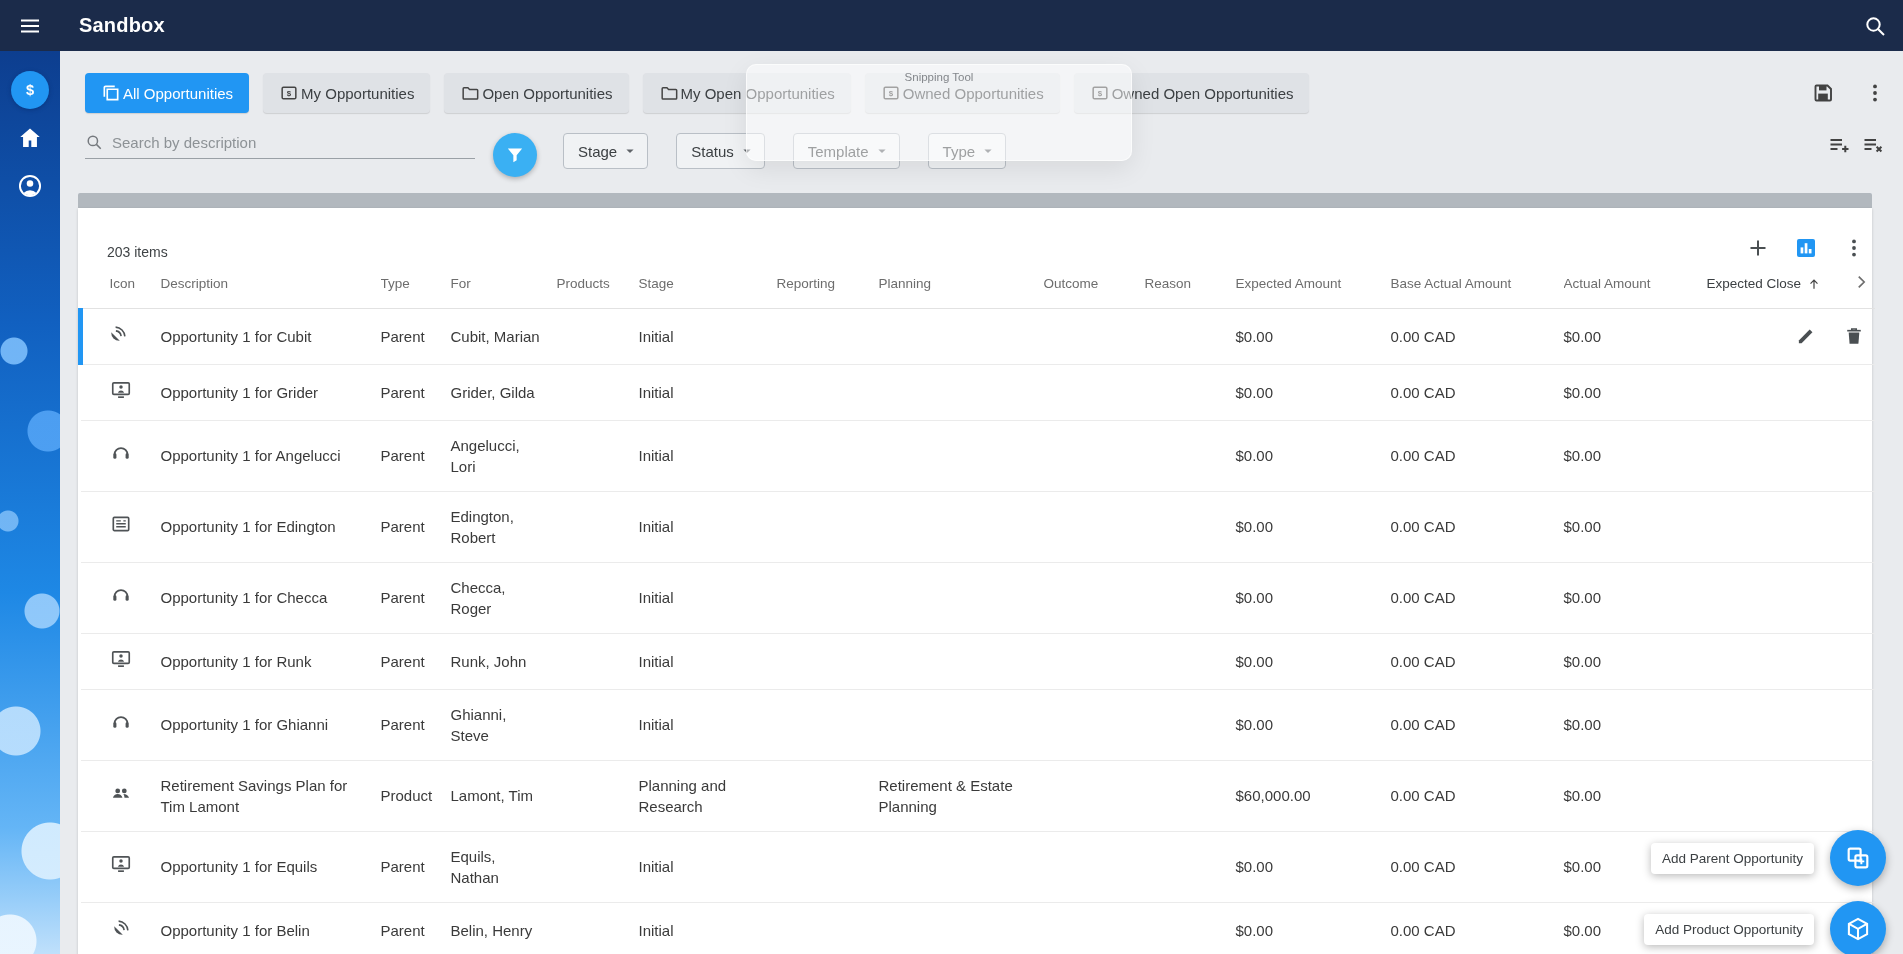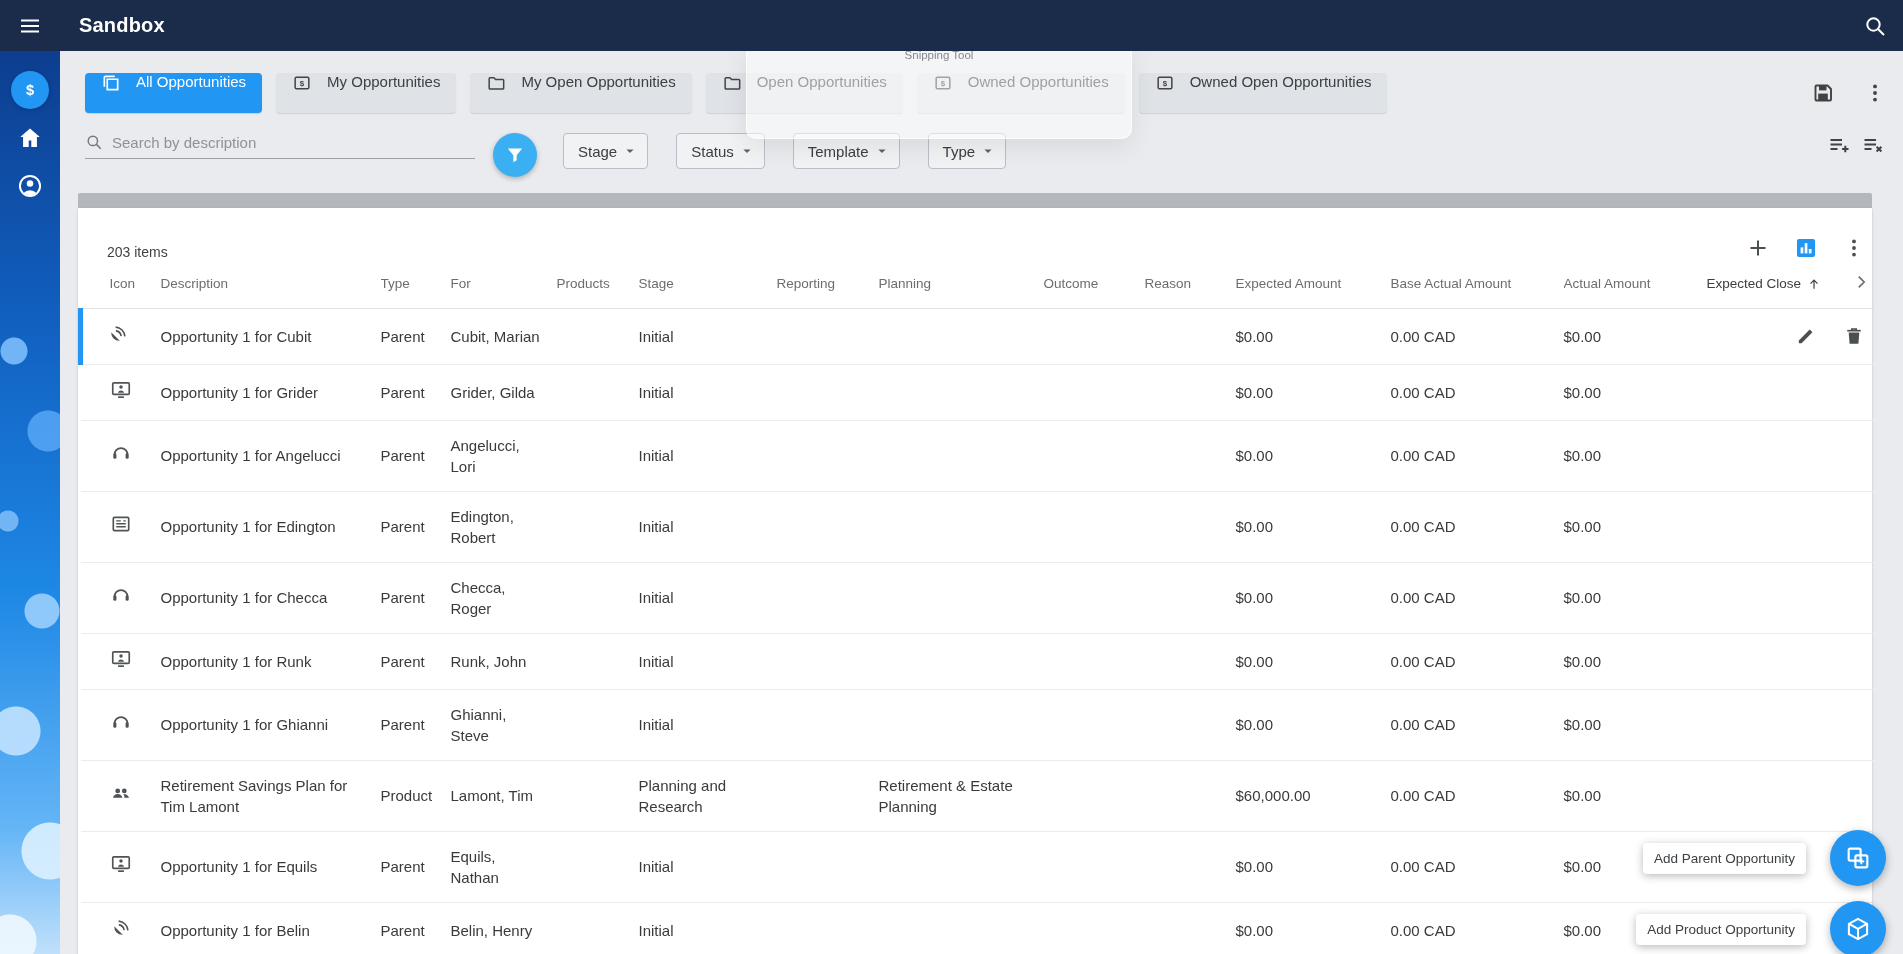--- a/index.html
+++ b/index.html
@@ -34,21 +34,21 @@
   .side-item{width:38px;height:38px;border-radius:50%;display:flex;align-items:center;justify-content:center;color:#fff}
   .side-item.active{background:#2196f3;box-shadow:0 1px 4px rgba(0,30,80,.35)}
   .side-item .ic{width:26px;height:26px}
   .side-item.active .ic{width:22px;height:22px}
 
   
   .main{position:absolute;left:60px;top:51px;right:0;bottom:0;padding:22px 16px 0 18px;overflow:hidden}
 
   .views-row{display:flex;align-items:center;margin-left:7px}
   .chips{display:flex;gap:14px}
-  .chip{display:inline-flex;gap:15px;height:40px;padding:0 16px;border-radius:4px;background:#dfe2e6;color:#3c4043;font-size:15px;box-shadow:0 1px 1px rgba(0,0,0,.12)}
+  .chip{display:inline-flex;align-items:center;gap:2px;height:40px;padding:0 16px;border-radius:4px;background:#dfe2e6;color:#3c4043;font-size:15px;box-shadow:0 1px 1px rgba(0,0,0,.12)}
   .chip .ic{width:20px;height:20px;color:#444}
   .chip.active{background:#2196f3;color:#fff}
   .chip.active .ic{color:#fff}
   .views-actions{margin-left:auto;display:flex;align-items:center;gap:28px}
 
   .filter-row{display:flex;align-items:flex-start;margin-top:20px;margin-left:7px;height:44px}
   .search-box{display:flex;align-items:center;gap:9px;width:390px;border-bottom:1px solid #9aa0a6;padding-bottom:7px;color:#75797e}
   .search-input{border:none;outline:none;background:transparent;font-size:15px;color:#333;width:100%}
   .search-input::placeholder{color:#8d9296}
   .filter-fab{margin-left:18px;width:44px;height:44px;border-radius:50%;background:#3ab0f3;display:flex;align-items:center;justify-content:center;color:#fff;box-shadow:0 2px 5px rgba(0,0,0,.25)}
@@ -73,26 +73,26 @@
   .grid td:first-child{padding-left:29px}
   .grid tr.selected td:first-child{border-left:5px solid #2196f3;padding-left:24px}
   .row-ic{color:#4f5356}
   .th-sort{display:inline-flex;align-items:center;gap:5px;color:#3c4043}
   .th-sort .ic{color:#424242}
   .th-chev{color:#4a4f52}
   .row-act{display:flex;gap:26px;justify-content:flex-end;margin-right:-26px}
   .row-act .icon-btn{color:#4a4f52}
 
   
-  .ghost{position:absolute;left:746px;top:42px;width:386px;height:97px;background:rgba(255,255,255,.5);border:1px solid rgba(255,255,255,.65);border-radius:10px;box-shadow:0 8px 26px rgba(0,0,0,.08);z-index:40;display:flex;justify-content:center;padding-top:6px;pointer-events:none}
+  .ghost{position:absolute;left:746px;top:64px;width:386px;height:97px;background:rgba(255,255,255,.5);border:1px solid rgba(255,255,255,.65);border-radius:10px;box-shadow:0 8px 26px rgba(0,0,0,.08);z-index:40;display:flex;justify-content:center;padding-top:6px;pointer-events:none}
   .ghost-title{font-size:11.5px;color:rgba(95,99,104,.75)}
 
   
   .fab-stack{position:absolute;top:830px;right:17px;display:flex;flex-direction:column;gap:15px;z-index:60}
-  .fab-row{display:flex;align-items:center;justify-content:flex-end;gap:24px}
+  .fab-row{display:flex;align-items:center;justify-content:flex-end;gap:16px}
   .fab-label{background:#fff;border-radius:4px;box-shadow:0 2px 8px rgba(0,0,0,.28);padding:8px 11px;font-size:13.5px;color:#3c4043;white-space:nowrap}
   .fab{width:56px;height:56px;border-radius:50%;background:#2196f3;display:flex;align-items:center;justify-content:center;color:#fff;box-shadow:0 3px 8px rgba(0,0,0,.3)}
   .fab .ic{width:26px;height:26px}
 </style>
 </head>
 <body>
 
 <div class="app">
 
   <header class="topbar">
@@ -164,29 +164,29 @@
               </svg>
             </span>
             <span>My Opportunities</span>
           </button>
           <button class="chip">
             <span class="ic">
               <svg viewBox="0 0 24 24" xmlns="http://www.w3.org/2000/svg">
                 <path d="M3.8 6.8c0-.6.5-1 1-1h4.7l2 2h8.7c.6 0 1 .5 1 1v9.4c0 .6-.4 1-1 1H4.8c-.5 0-1-.4-1-1Z" stroke="currentColor" stroke-width="1.8" fill="none"></path>
               </svg>
             </span>
+            <span>Open Opportunities</span>
+          </button>
+          <button class="chip">
+            <span class="ic">
+              <svg viewBox="0 0 24 24" xmlns="http://www.w3.org/2000/svg">
+                <path d="M3.8 6.8c0-.6.5-1 1-1h4.7l2 2h8.7c.6 0 1 .5 1 1v9.4c0 .6-.4 1-1 1H4.8c-.5 0-1-.4-1-1Z" stroke="currentColor" stroke-width="1.8" fill="none"></path>
+              </svg>
+            </span>
             <span>My Open Opportunities</span>
-          </button>
-          <button class="chip">
-            <span class="ic">
-              <svg viewBox="0 0 24 24" xmlns="http://www.w3.org/2000/svg">
-                <path d="M3.8 6.8c0-.6.5-1 1-1h4.7l2 2h8.7c.6 0 1 .5 1 1v9.4c0 .6-.4 1-1 1H4.8c-.5 0-1-.4-1-1Z" stroke="currentColor" stroke-width="1.8" fill="none"></path>
-              </svg>
-            </span>
-            <span>Open Opportunities</span>
           </button>
           <button class="chip">
             <span class="ic">
               <svg viewBox="0 0 24 24" xmlns="http://www.w3.org/2000/svg">
                 <rect x="3.8" y="5" width="16.4" height="14" rx="1.6" stroke="currentColor" stroke-width="1.8" fill="none"></rect>
                 <text x="12" y="15.8" font-size="9.5" font-weight="bold" text-anchor="middle" fill="currentColor" font-family="sans-serif">$</text>
               </svg>
             </span>
             <span>Owned Opportunities</span>
           </button>

